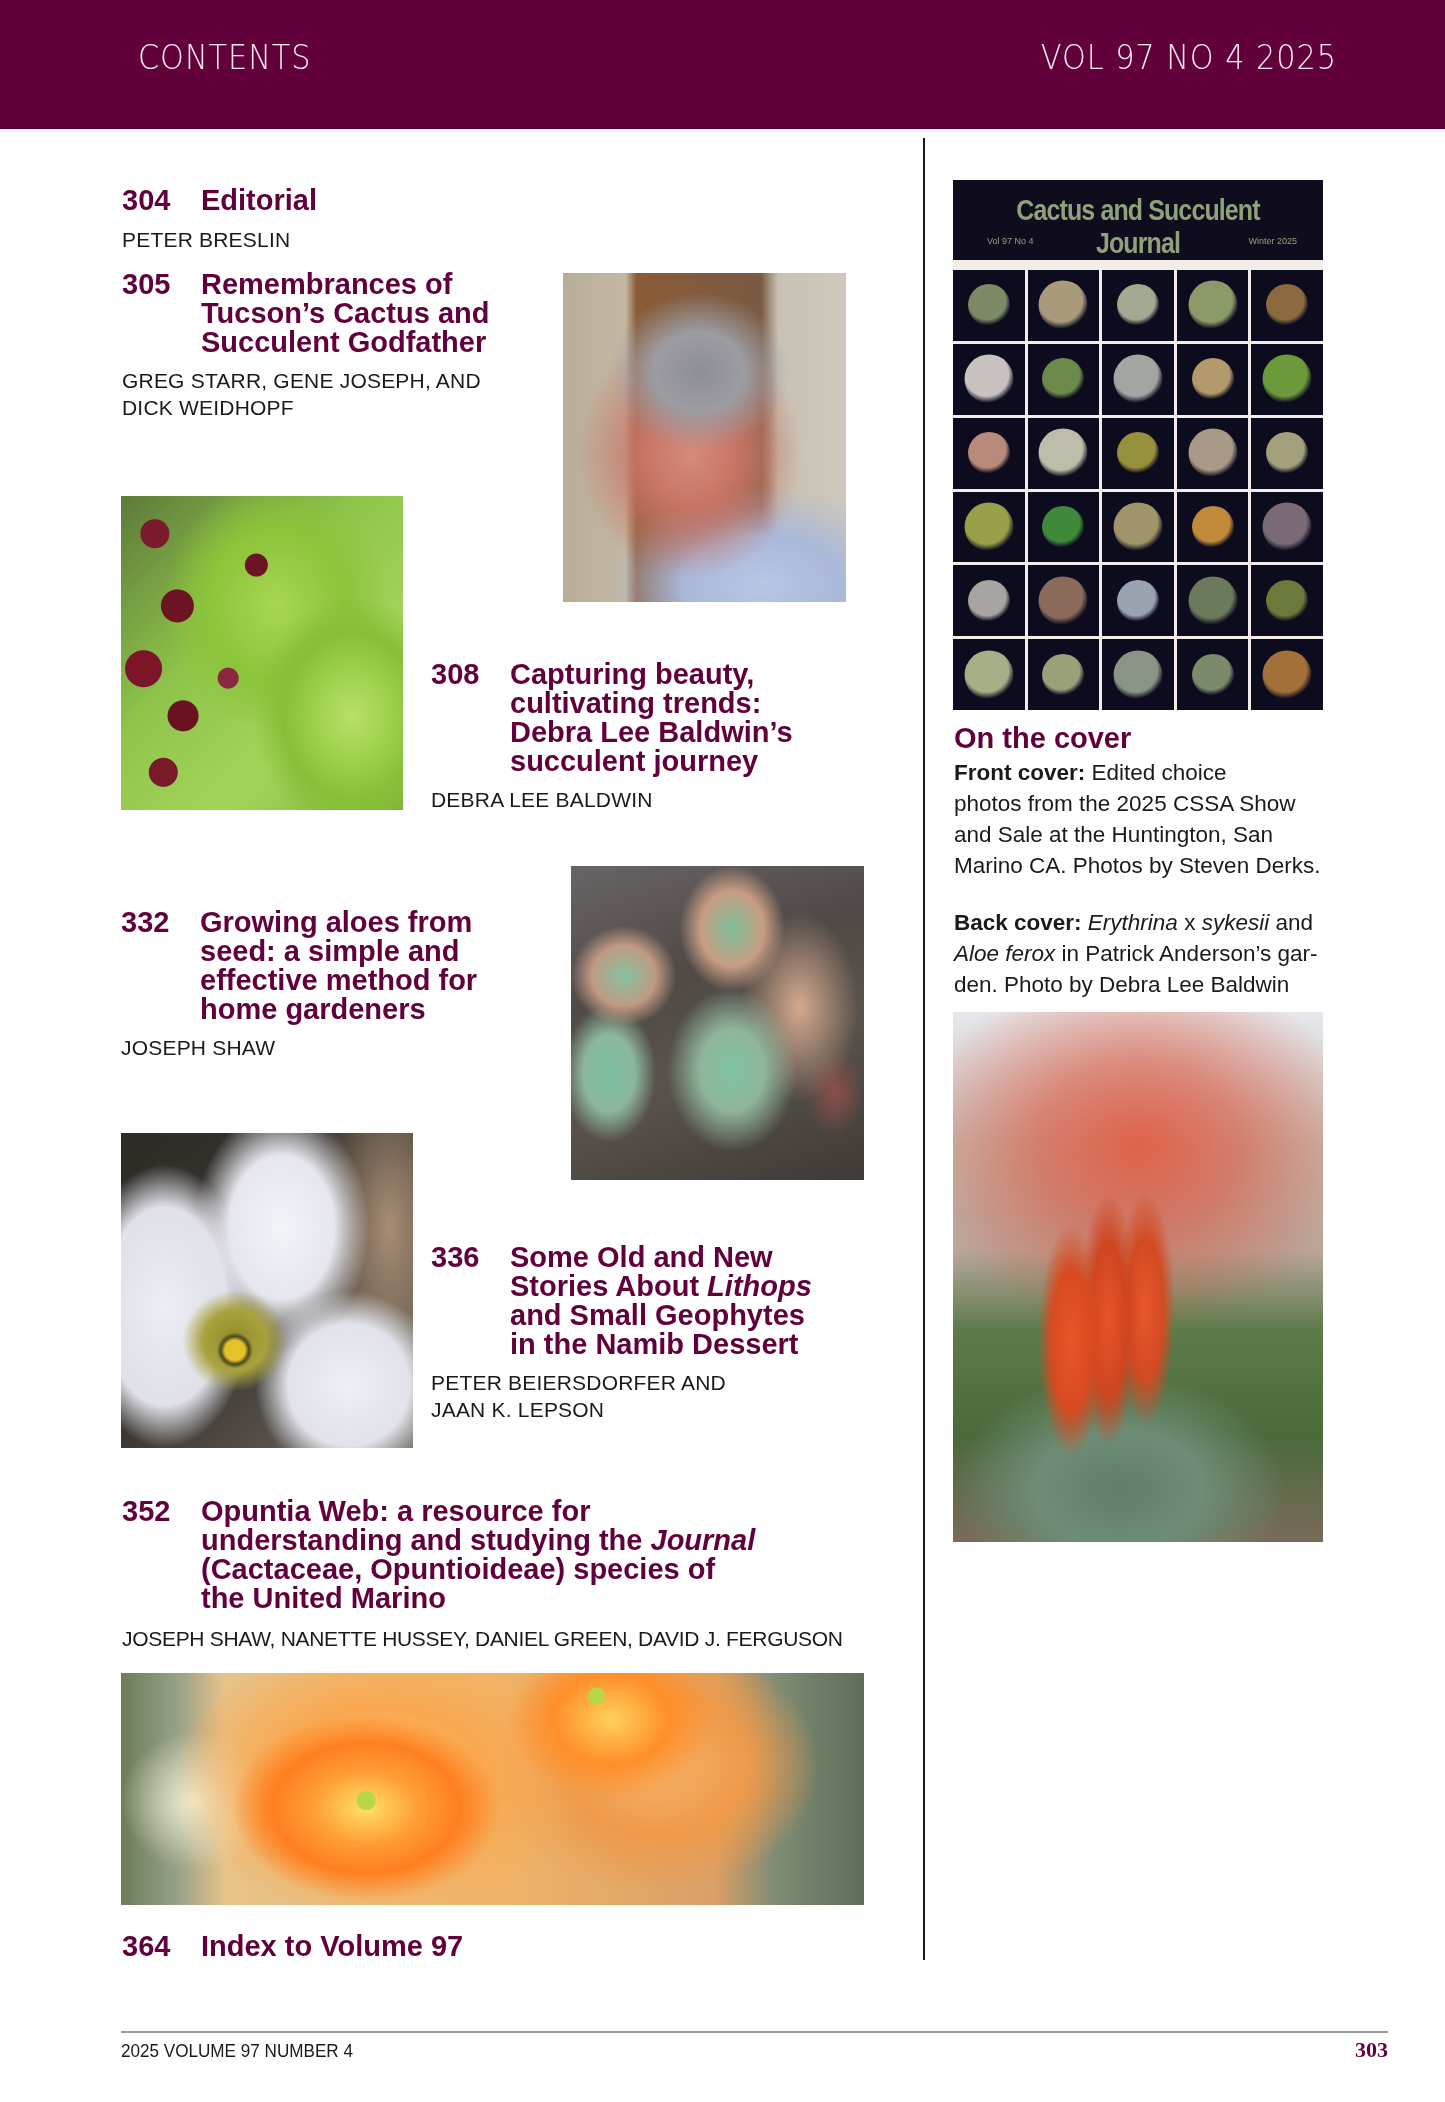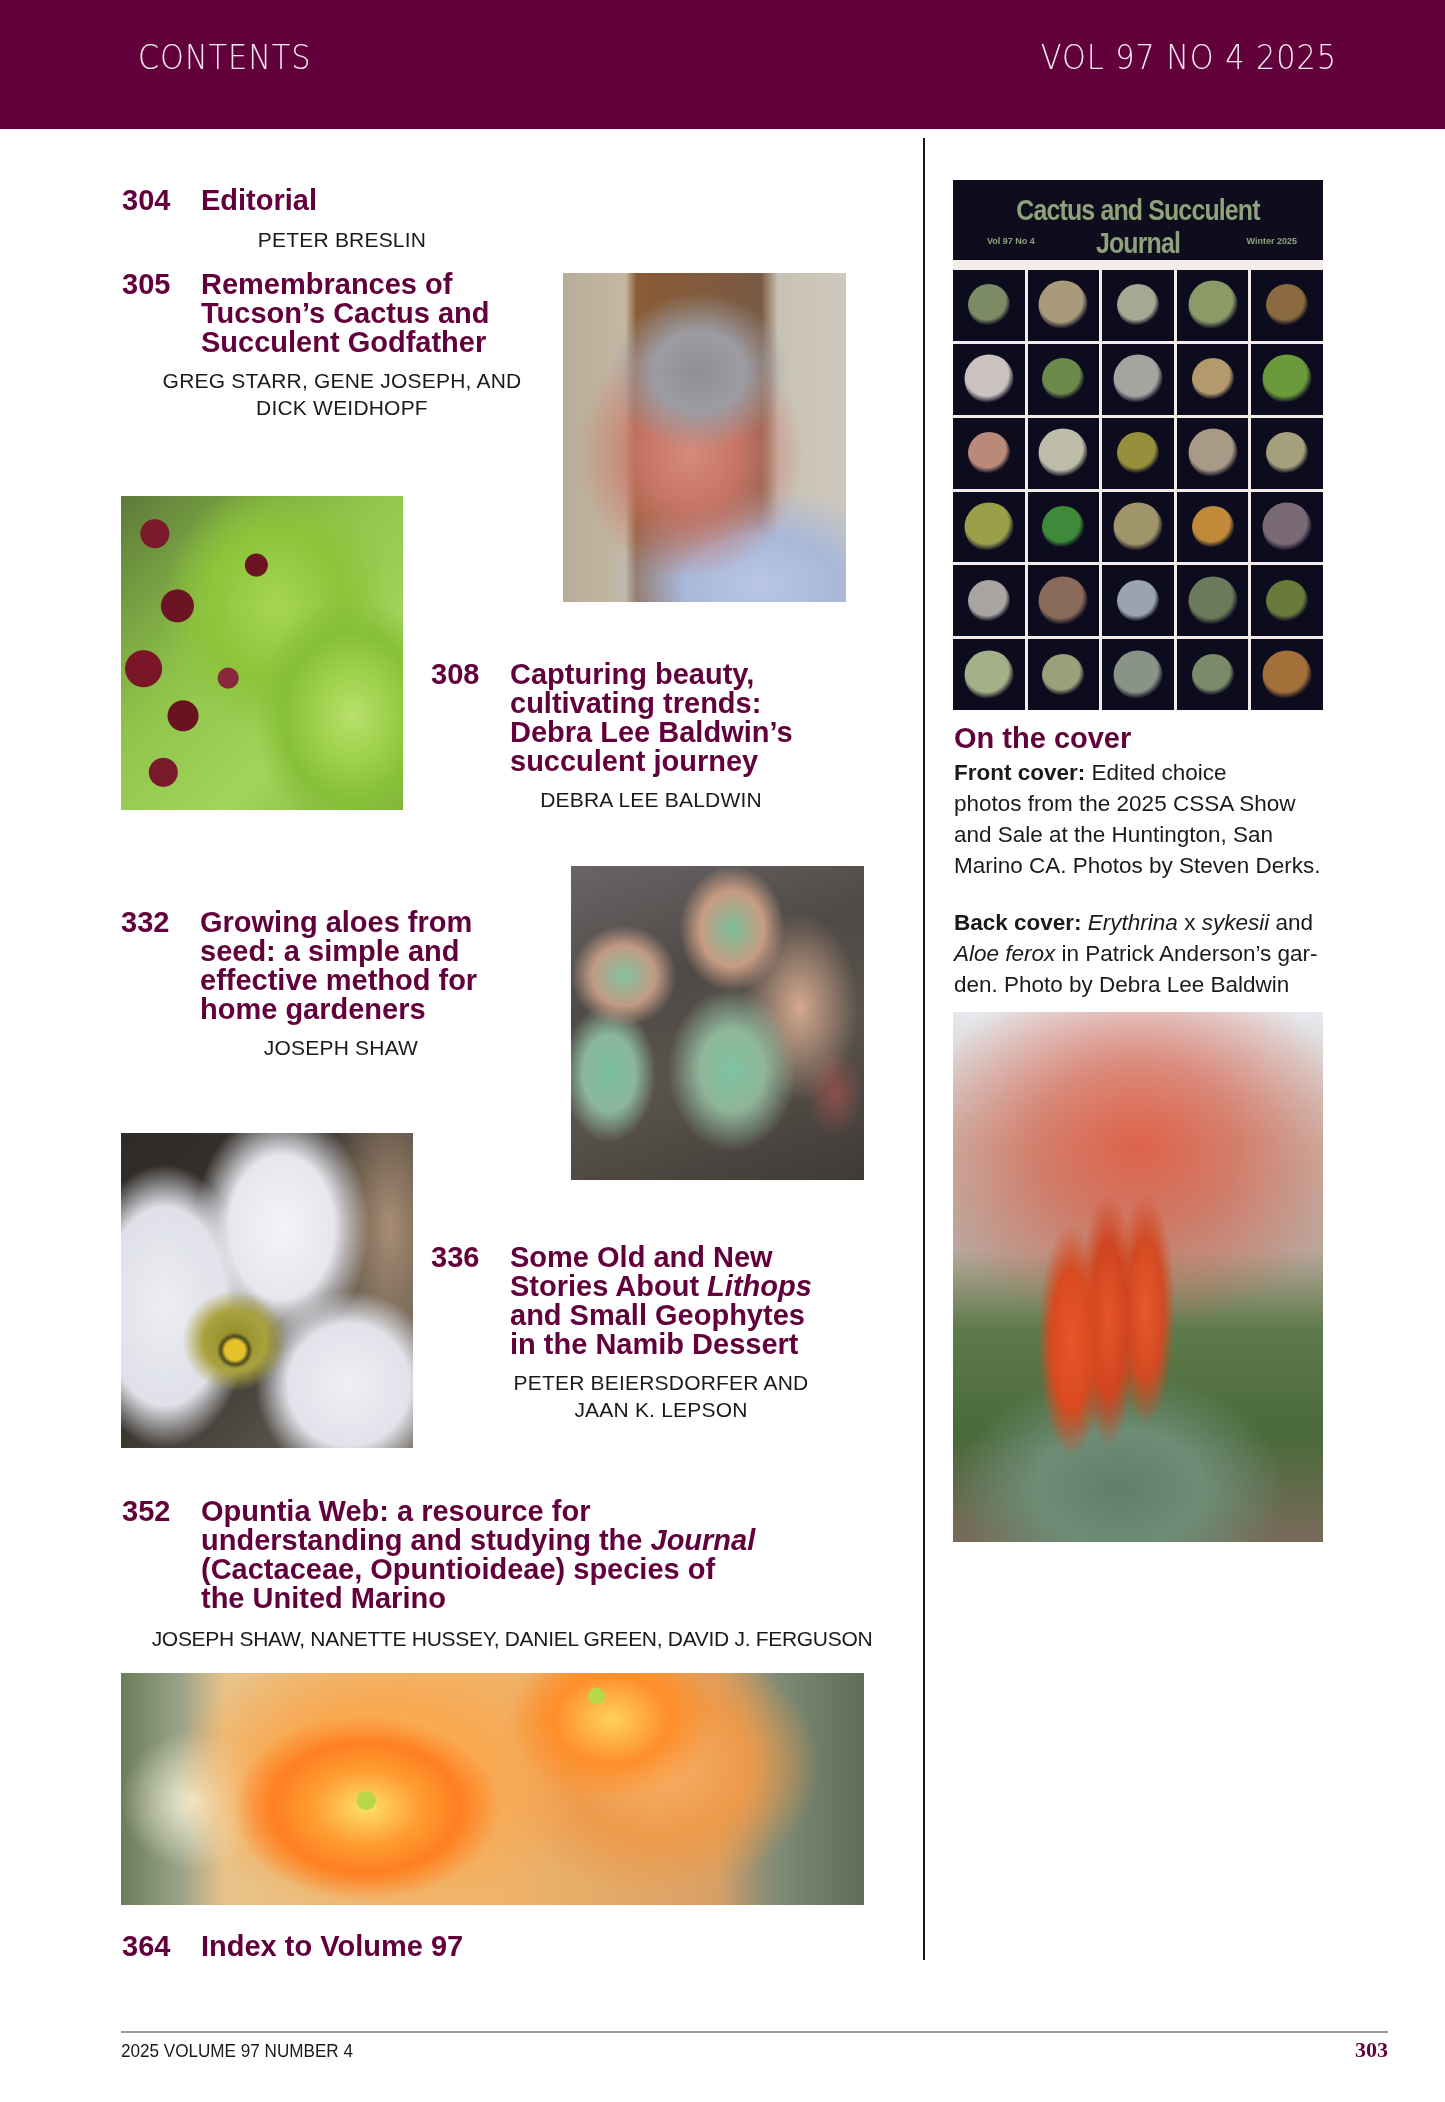--- a/index.html
+++ b/index.html
@@ -35,21 +35,21 @@
     display: flex; align-items: flex-start;
     font-family: "Liberation Sans", sans-serif; font-weight: bold;
     color: #62003c; font-size: 29px; line-height: 29px;
   }
   .entry .page-num { width: 79px; flex: 0 0 79px; }
   .entry .title-text { flex: 1; }
   .entry .title-text i { font-style: italic; }
   .entry .authors {
     font-family: "Liberation Sans", sans-serif;
     font-size: 21px; line-height: 27px; color: #1a1a1a;
-    margin-top: 10px; letter-spacing: 0.2px; text-align: center;
+    margin-top: 10px; letter-spacing: 0.2px;
   }
 
   .photo { position: absolute; overflow: hidden; }
 
   
   .photo-portrait {
     left: 563px; top: 273px; width: 283px; height: 329px;
     background:
       radial-gradient(ellipse 32% 24% at 48% 30%, #8e8f96 0%, #9c9ca2 50%, rgba(160,160,165,0) 100%),
       radial-gradient(ellipse 40% 38% at 45% 55%, #d58b7b 0%, #c97566 40%, rgba(201,117,102,0) 100%),
@@ -125,21 +125,21 @@
     background: #0f0c1e;
   }
   .cover .mast-title {
     position: absolute; left: 0; width: 370px; top: 14px; text-align: center;
     font-family: "Liberation Sans", sans-serif; font-weight: bold;
     color: #8fa27a; font-size: 29px; letter-spacing: -1px;
     transform: scaleX(0.86); transform-origin: center;
   }
   .cover .mast-vol, .cover .mast-season {
     position: absolute; top: 56px; font-family: "Liberation Sans", sans-serif;
-    font-weight: bold; font-size: 9px; color: #8fa27a;
+    font-weight: normal; font-size: 9px; color: #8fa27a;
   }
   .cover .mast-vol { left: 34px; }
   .cover .mast-season { right: 26px; }
   .cover-grid {
     position: absolute; left: 0; top: 90px; width: 370px; height: 440px;
     display: grid; grid-template-columns: repeat(5, 1fr); grid-template-rows: repeat(6, 1fr);
     gap: 3px;
   }
   .cover-grid .cell {
     background: #0d0b1e; position: relative; overflow: hidden;

